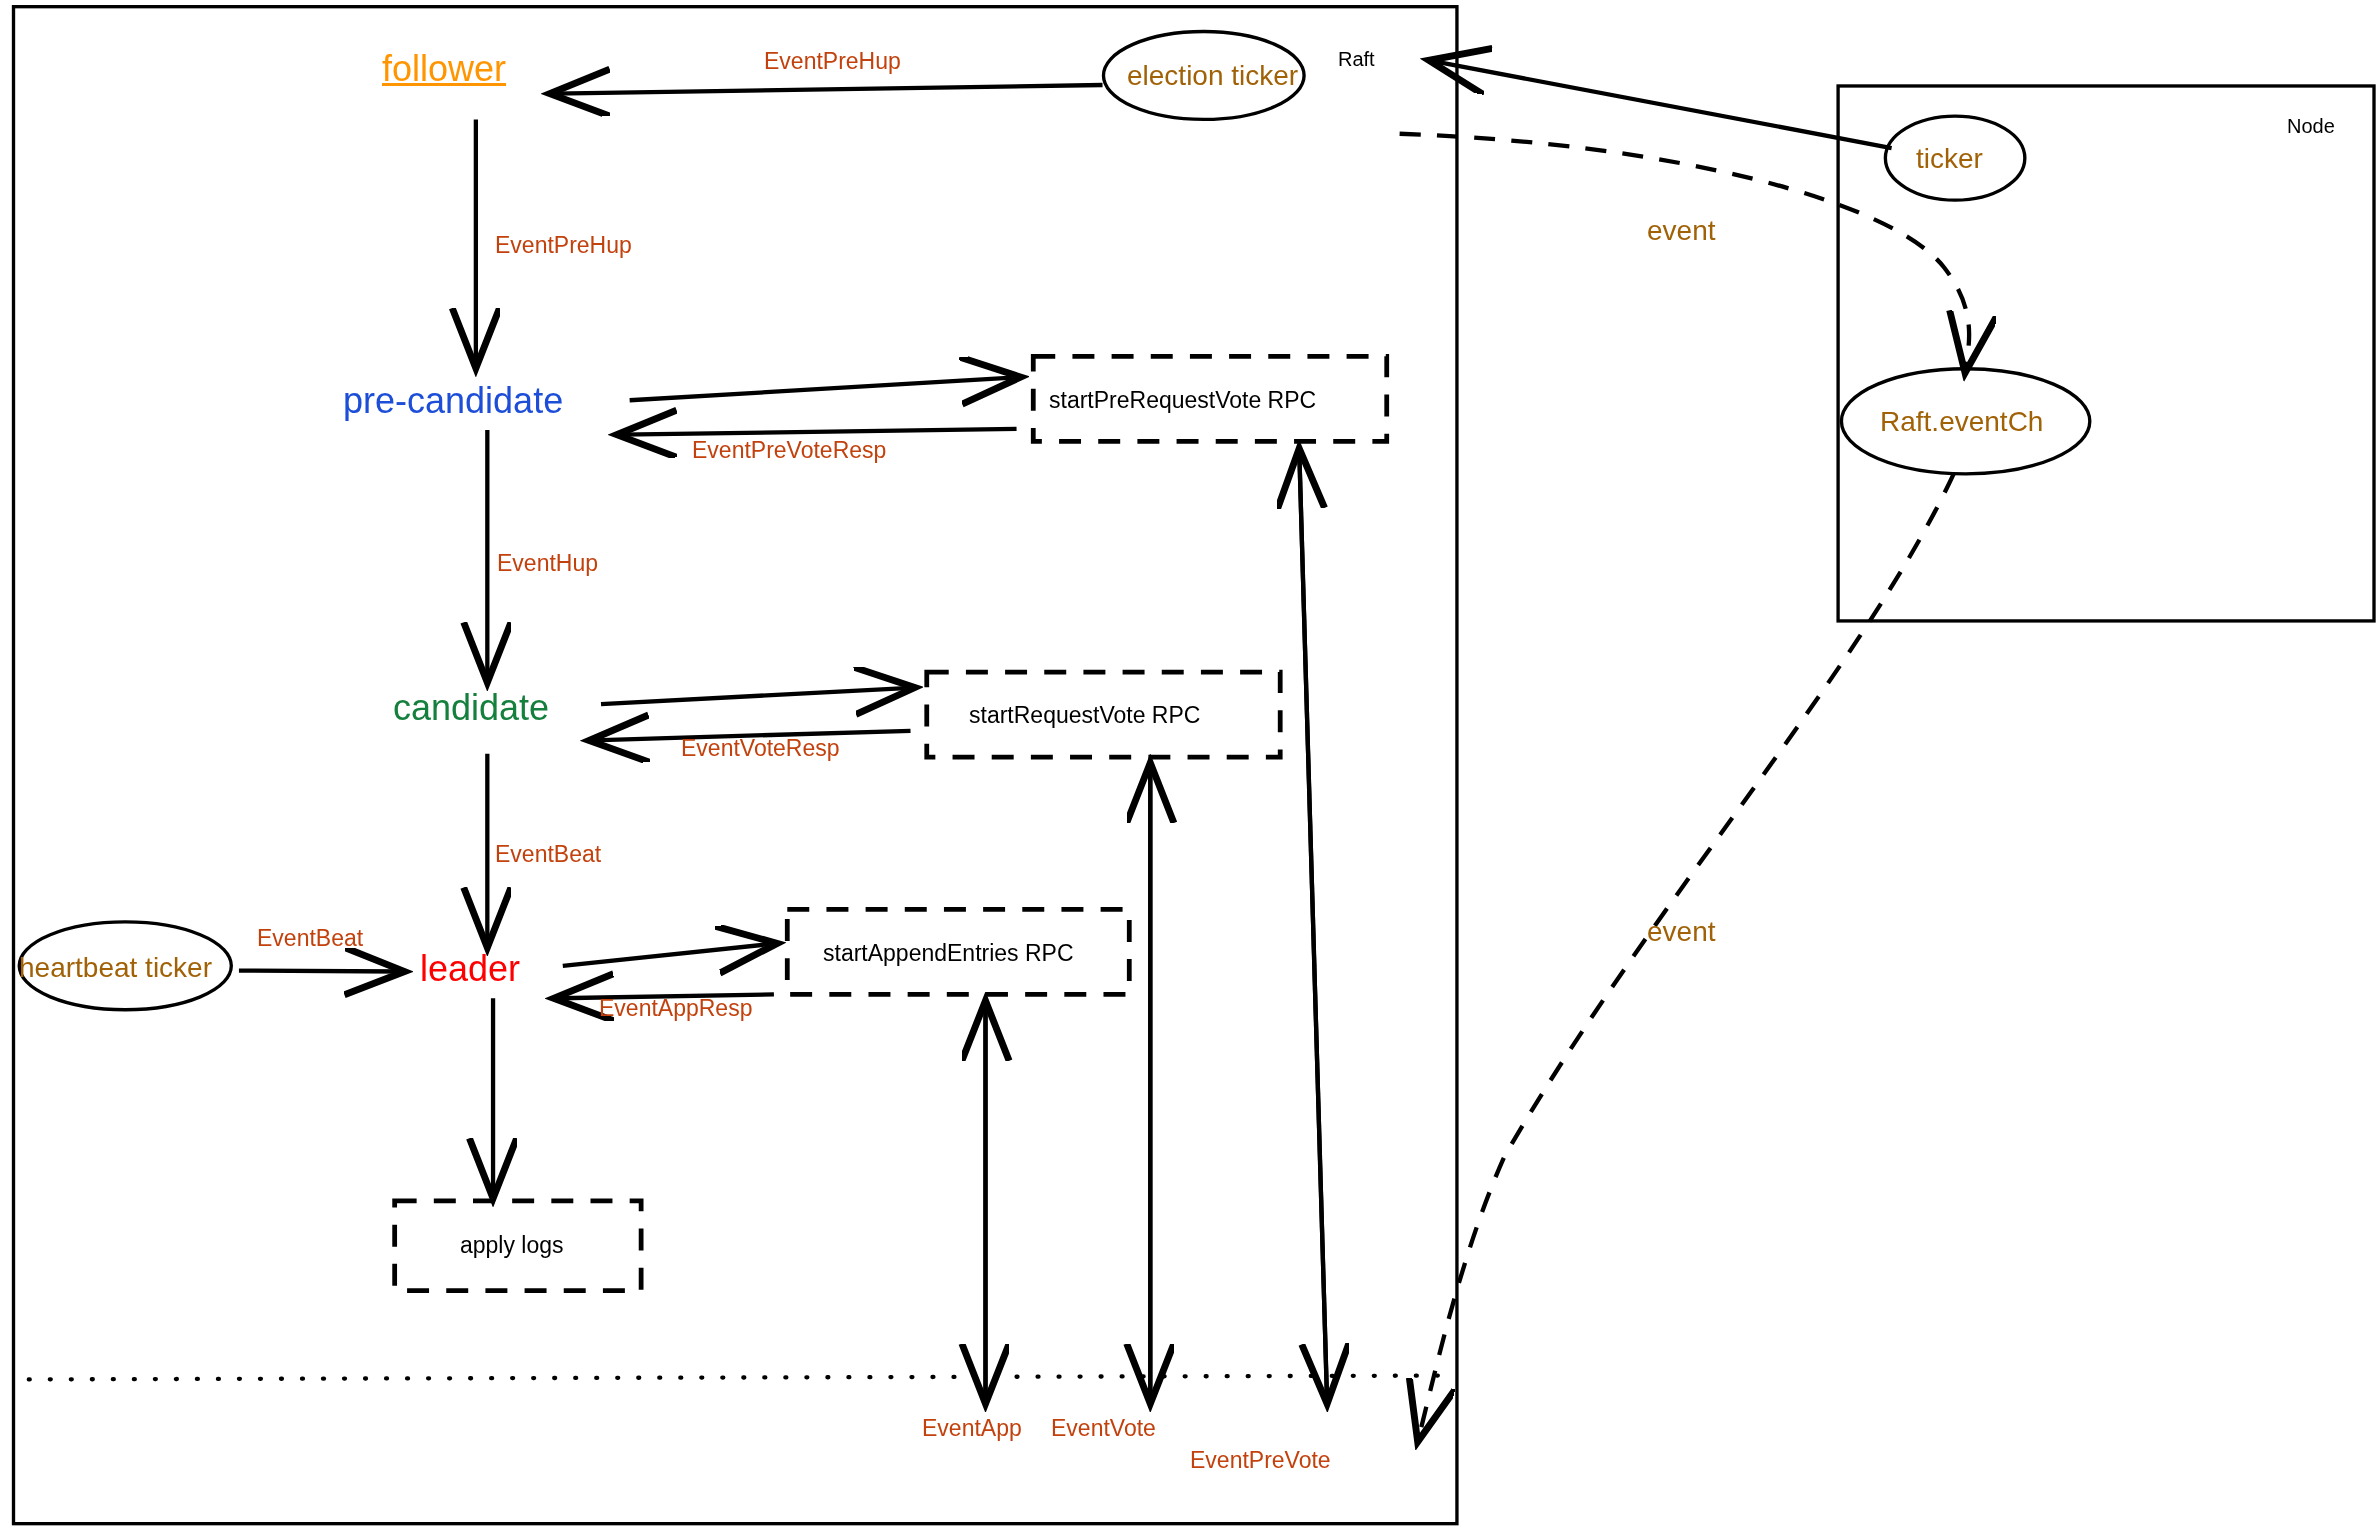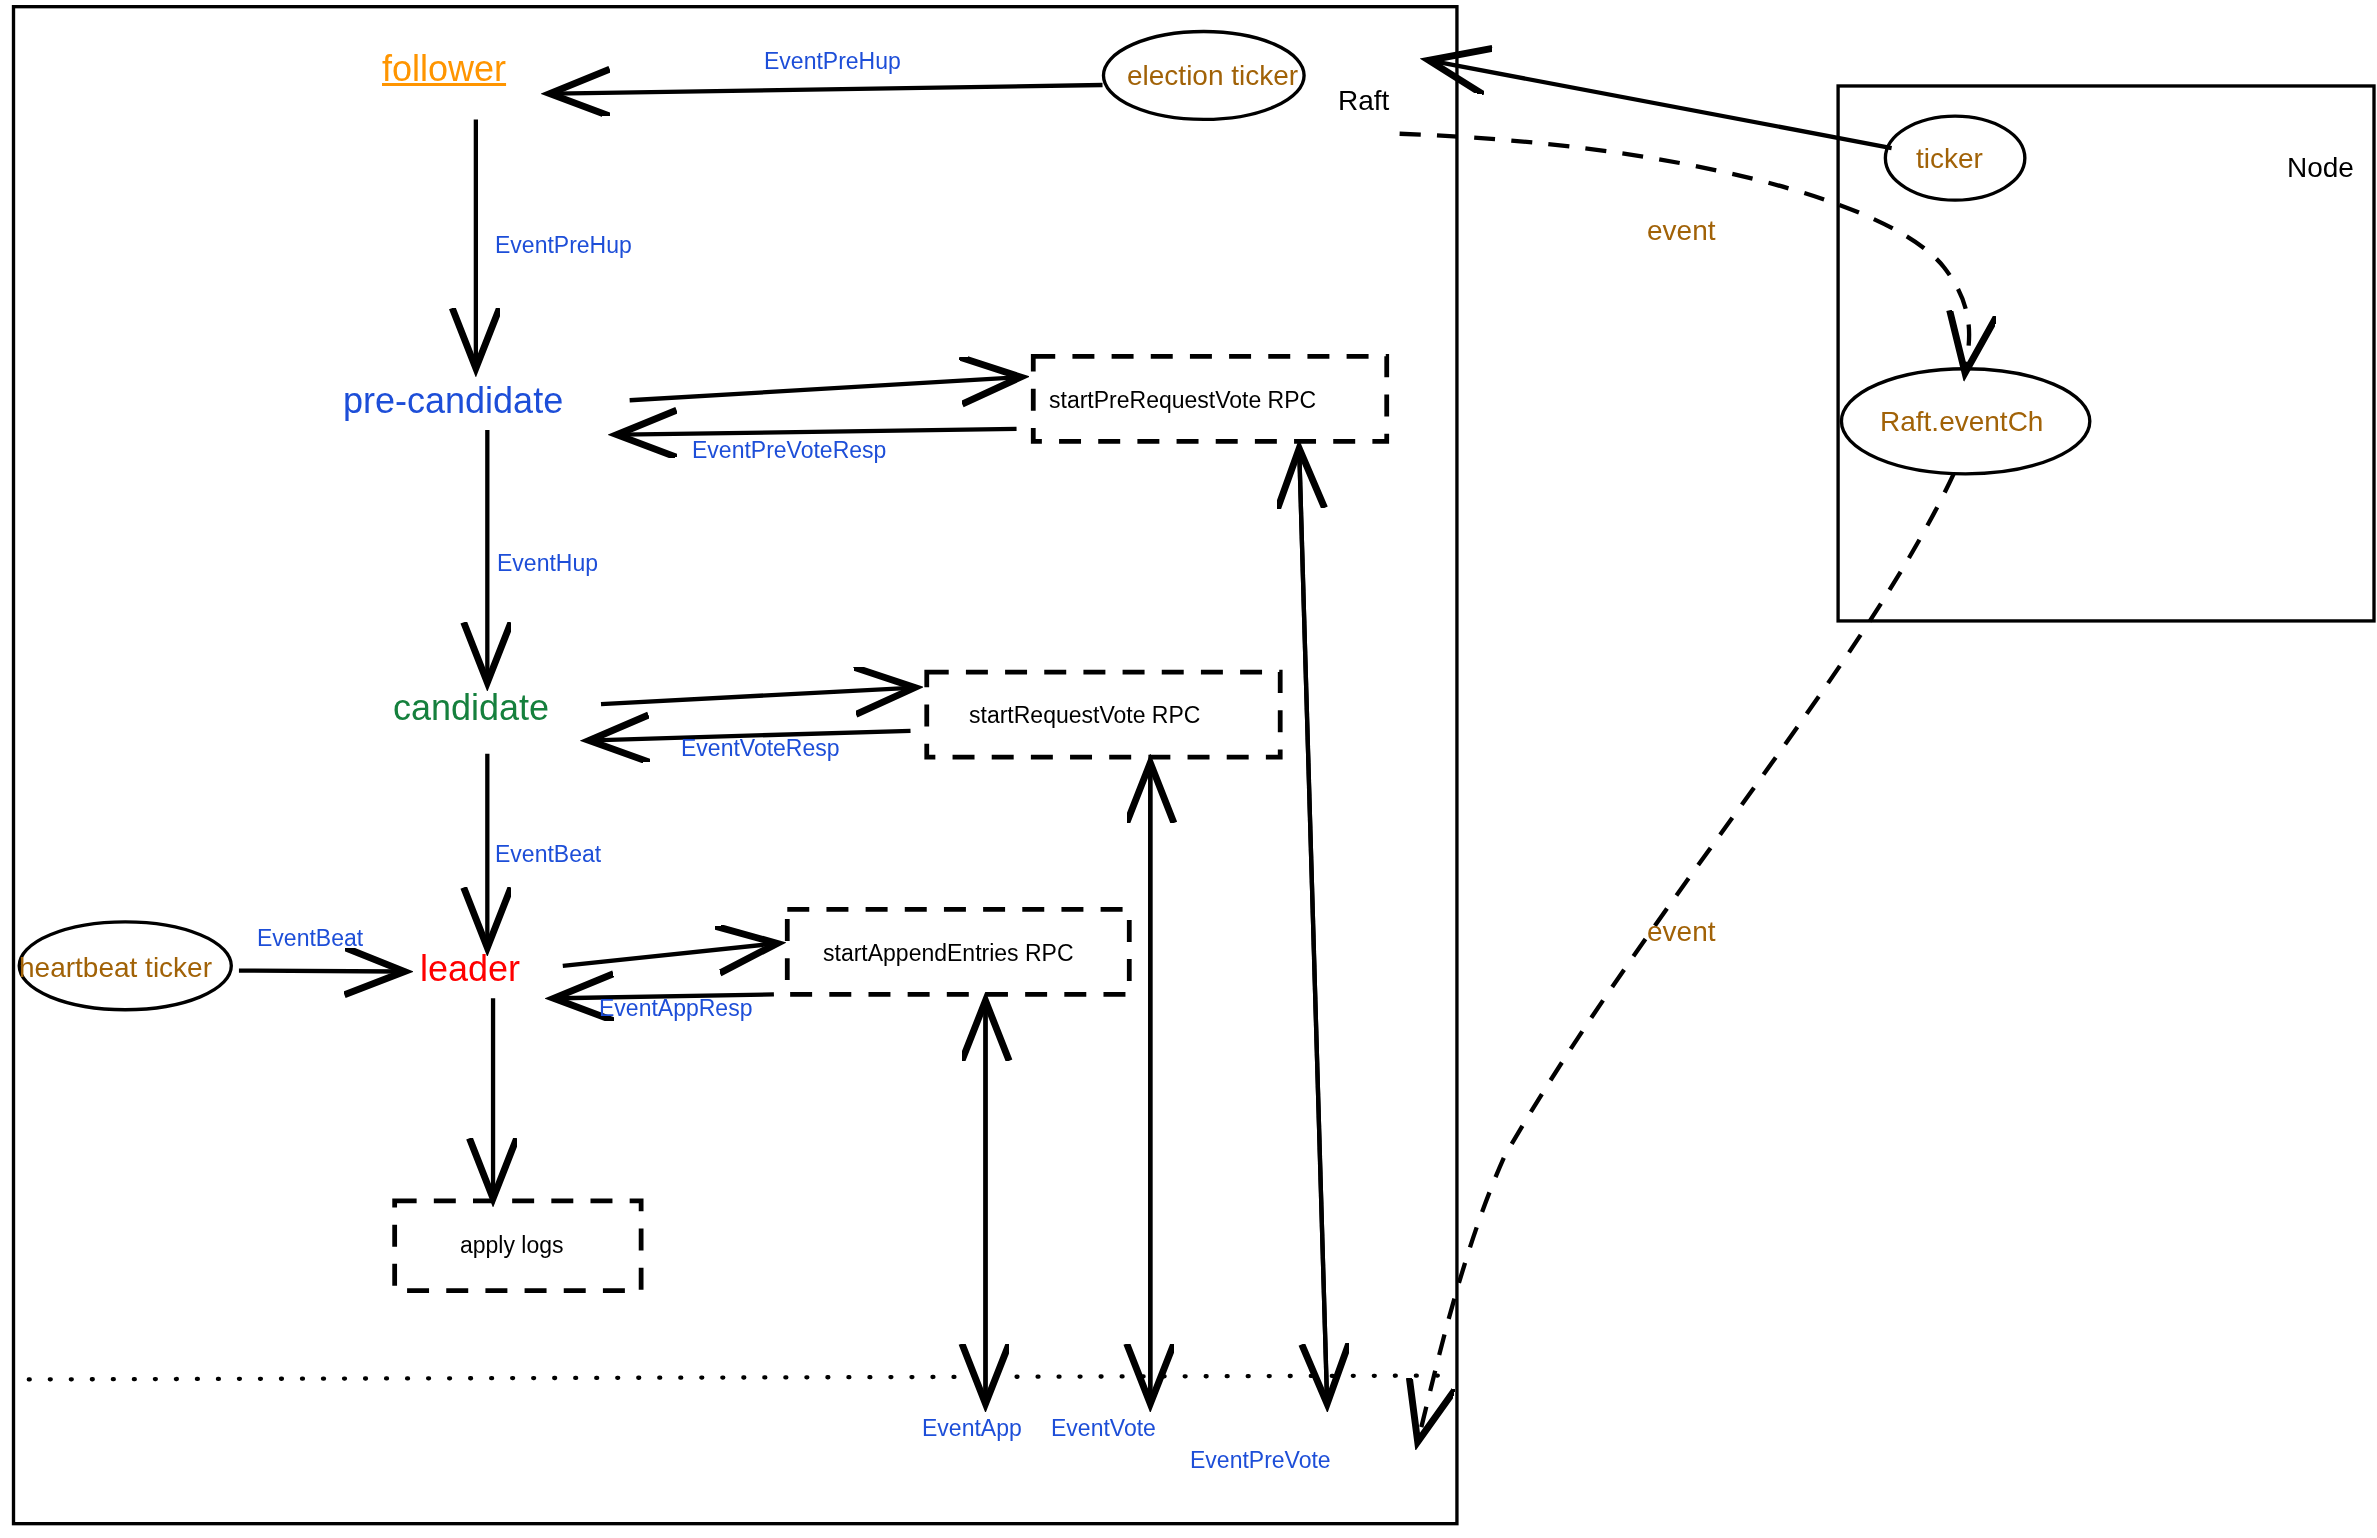--- a/index.html
+++ b/index.html
@@ -6,23 +6,23 @@
   #stage{
     position:relative;
     width:2377px;height:1538px;
     background:#ffffff;
     font-family:"Liberation Sans", sans-serif;
     overflow:hidden;
   }
   #stage svg{position:absolute;top:0;left:0;width:2377px;height:1538px;}
   .lbl{position:absolute;white-space:nowrap;}
   .state{font-weight:400;font-size:36px;letter-spacing:0px;}
-  .ev{font-size:23px;color:#1d4ed8;}
+  .ev{font-size:23px;color:#c2410c;}
   .plain{font-size:28px;color:#a16207;}
-  .plain-lg{font-size:28px;color:#000;margin-top:37px;}
+  .plain-lg{font-size:20px;color:#000;}
   .rpc{font-size:23px;color:#000;}
 </style>
 </head>
 <body>
 
 <div id="stage">
 
   <svg viewBox="0 0 4976 3220" xmlns="http://www.w3.org/2000/svg">
     <defs>
       <marker id="ahead" markerWidth="16" markerHeight="16" refX="13" refY="5.5" orient="auto" markerUnits="strokeWidth">

